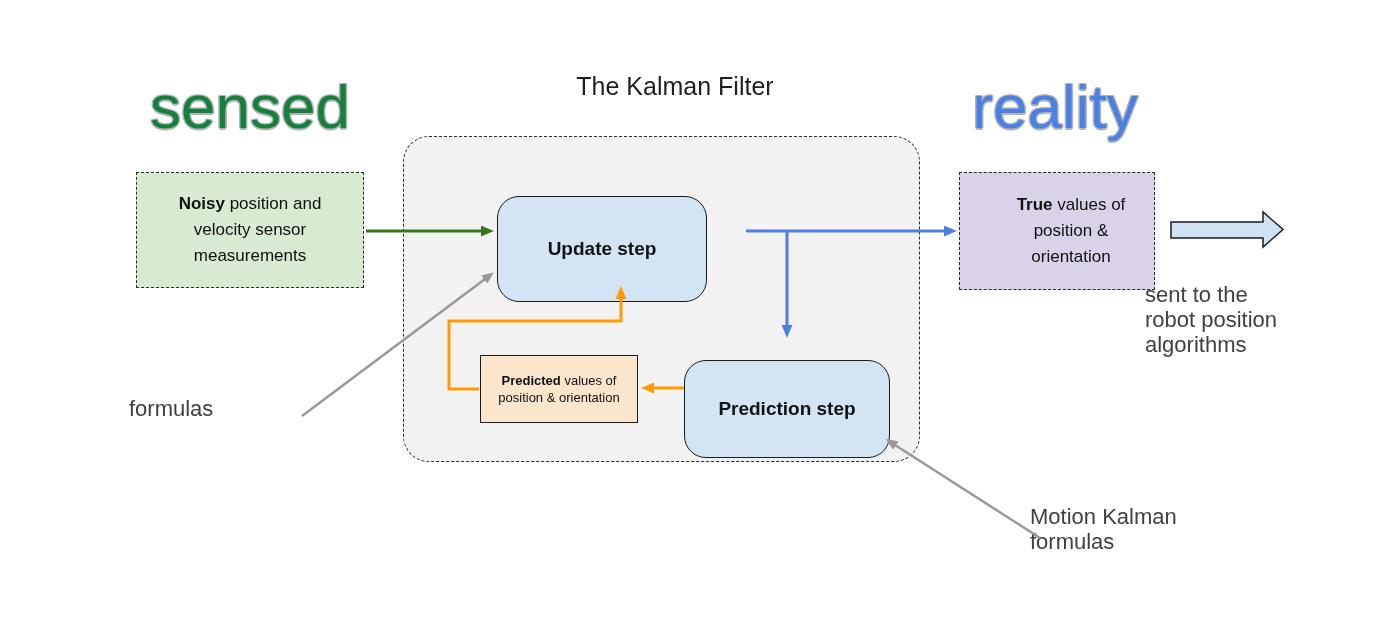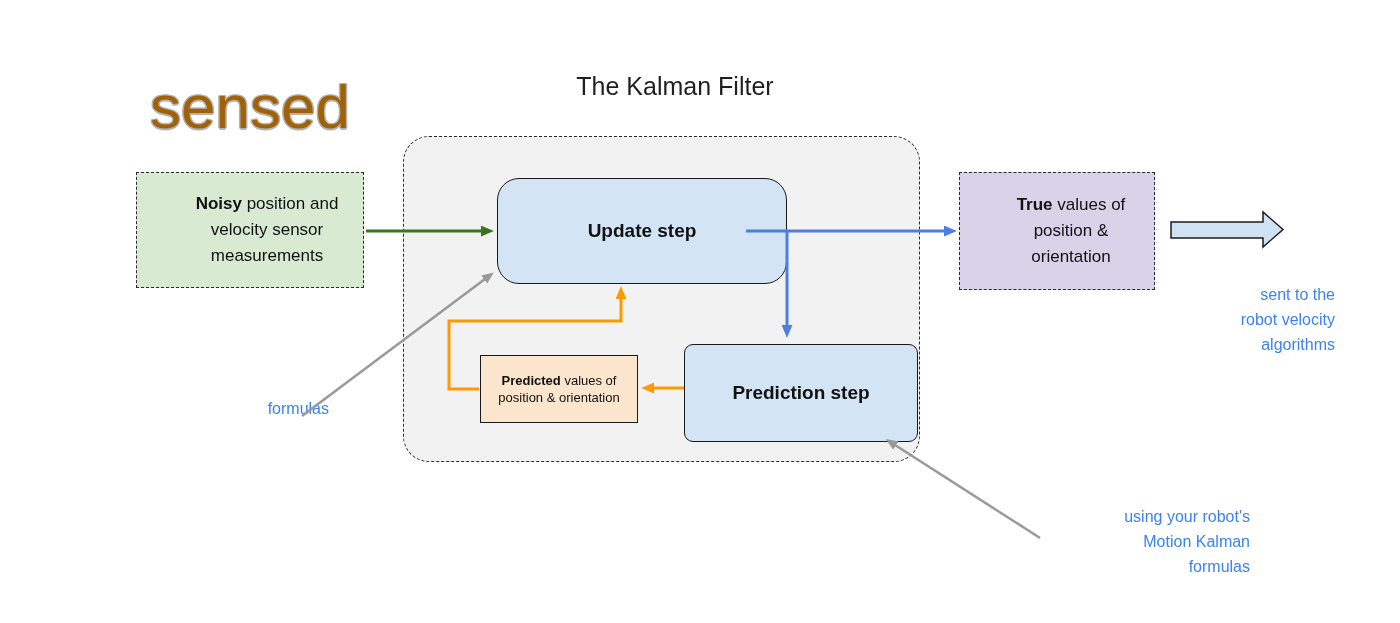--- a/index.html
+++ b/index.html
@@ -6,72 +6,73 @@
   .stage{
     position:relative;width:1400px;height:623px;background:#ffffff;overflow:hidden;
     font-family:"Liberation Sans", sans-serif;color:#111;
   }
   .abs{position:absolute;}
   .heading{
     font-size:62px;line-height:1;text-align:center;white-space:nowrap;
     text-shadow:1.5px 0 #b3b3b3,-1.5px 0 #b3b3b3,0 1.5px #b3b3b3,0 -1.5px #b3b3b3,
                 1px 1px #b3b3b3,-1px 1px #b3b3b3,1px -1px #b3b3b3,-1px -1px #b3b3b3;
   }
-  .heading.sensed{left:130px;top:76px;width:240px;color:#a16207;}
+  .heading.sensed{left:130px;top:76px;width:240px;color:#15803d;}
   .heading.reality{left:940px;top:76px;width:230px;color:#4a80e4;}
   .diagram-title{left:545px;top:72px;width:260px;text-align:center;font-size:25px;color:#1f1f1f;}
   .kf-container{
     left:403px;top:136px;width:517px;height:326px;box-sizing:border-box;
     background:#f2f2f2;border:1.6px dashed #2b2b2b;border-radius:26px;
   }
   .node{
     display:flex;align-items:center;justify-content:center;text-align:center;
     box-sizing:border-box;
   }
   .node .txt{display:inline-block;}
   .box-noisy{
     left:136px;top:172px;width:228px;height:116px;
     background:#d9ead3;border:1.6px dashed #2b2b2b;
-    font-size:17px;line-height:26px;justify-content:flex-end;
+    font-size:17px;line-height:26px;
   }
   .box-noisy .txt{width:192px;}
   .box-true{
     left:959px;top:172px;width:196px;height:118px;
     background:#d9d2e9;border:1.6px dashed #2b2b2b;
     font-size:17px;line-height:26px;padding-left:28px;
   }
   .box-true .txt{width:156px;}
   .step{
     background:#d3e4f4;border:1.6px solid #1a1a1a;border-radius:22px;
     font-size:19px;font-weight:bold;
   }
-  .box-update{left:497px;top:178px;width:290px;height:106px;}
-  .box-prediction{left:684px;top:344px;width:234px;height:98px;border-radius:9px;}
+  .box-update{left:497px;top:196px;width:210px;height:106px;}
+  .box-prediction{left:684px;top:360px;width:206px;height:98px;}
   .box-predicted{
     left:480px;top:355px;width:158px;height:68px;
     background:#fce5cd;border:1.4px solid #1a1a1a;
     font-size:13px;line-height:17px;
   }
   .box-predicted .txt{width:124px;}
   .note{
-    text-align:right;color:#3b82f6;font-size:16px;line-height:25px;
+    text-align:left;color:#404040;font-size:22px;line-height:25px;
   }
   .note span{display:block;}
   .note-kalman{left:129px;top:396px;width:200px;}
   .note-motion{left:1030px;top:504px;width:220px;}
   .note-sent{left:1145px;top:282px;width:190px;}
   .arrows{left:0;top:0;width:1400px;height:623px;pointer-events:none;}
 </style>
 </head>
 <body>
 
 <div class="stage">
 
   <div class="abs heading sensed">sensed</div>
   <div class="abs diagram-title">The Kalman Filter</div>
+  <div class="abs heading reality">reality</div>
 
   <div class="abs kf-container"></div>
 
   <div class="abs node box-noisy">
     <span class="txt"><b>Noisy</b><span> position and velocity sensor measurements</span></span>
   </div>
 
   <div class="abs node step box-update">
     <span class="txt">Update step</span>
   </div>
@@ -86,28 +87,27 @@
 
   <div class="abs node box-true">
     <span class="txt"><b>True</b><span> values of position &amp; orientation</span></span>
   </div>
 
   <div class="abs note note-kalman">
     <span>formulas</span>
   </div>
 
   <div class="abs note note-motion">
-    <span>using your robot's</span>
     <span>Motion Kalman</span>
     <span>formulas</span>
   </div>
 
   <div class="abs note note-sent">
     <span>sent to the</span>
-    <span>robot velocity</span>
+    <span>robot position</span>
     <span>algorithms</span>
   </div>
 
   <svg class="abs arrows" viewBox="0 0 1400 623" xmlns="http://www.w3.org/2000/svg">
     <defs>
       <marker id="ah-green" viewBox="0 0 12 10" refX="1" refY="5" markerWidth="13" markerHeight="11" orient="auto" markerUnits="userSpaceOnUse">
         <path d="M0,0 L12,5 L0,10 z" fill="#38761d"></path>
       </marker>
       <marker id="ah-blue" viewBox="0 0 12 10" refX="1" refY="5" markerWidth="13" markerHeight="11" orient="auto" markerUnits="userSpaceOnUse">
         <path d="M0,0 L12,5 L0,10 z" fill="#4d7fe0"></path>

